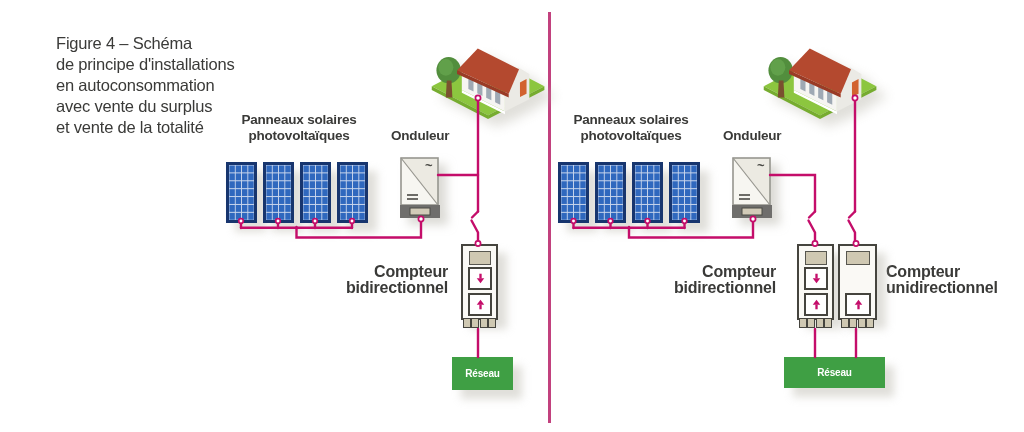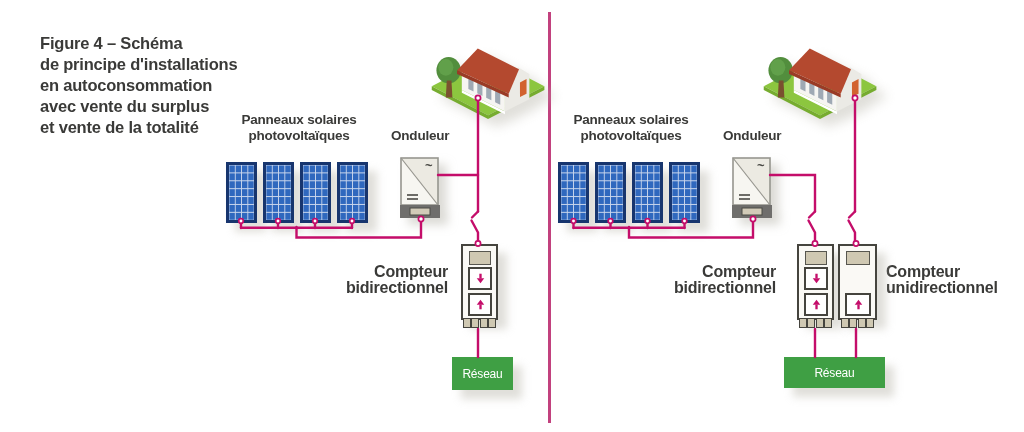--- a/index.html
+++ b/index.html
@@ -1,20 +1,20 @@
 <!DOCTYPE html>
 <html><head>
 <meta charset="utf-8">
 <style>
   html,body{margin:0;padding:0;background:#fff;}
   #stage{position:relative;width:1024px;height:432px;background:#fff;overflow:hidden;
          font-family:"Liberation Sans", sans-serif;color:#3A3A38;}
   .abs{position:absolute;}
   
-  .title{left:40px;top:33px;width:220px;font-size:16.5px;font-weight:bold;line-height:21px;
+  .title{left:56px;top:33px;width:220px;font-size:16.5px;font-weight:normal;line-height:21px;
          letter-spacing:-0.2px;white-space:pre-line;}
   .lbl{font-size:13.5px;font-weight:bold;line-height:16px;white-space:pre-line;letter-spacing:-0.2px;}
   .mlbl{font-size:16px;font-weight:bold;line-height:15.5px;white-space:pre-line;letter-spacing:-0.2px;}
   
   .divider{left:548px;top:12px;width:2.5px;height:411px;background:#C2417E;}
   
   .panel{width:31px;height:61px;box-sizing:border-box;border:3px solid #17356E;background-color:#2F68BE;
          background-image:linear-gradient(to right,#C9D6EC 1px,transparent 1px),
                           linear-gradient(to bottom,#C9D6EC 1px,transparent 1px);
          background-size:6.3px 7.9px;background-position:-0.5px -0.5px;
@@ -29,21 +29,21 @@
   .m-display{position:absolute;left:6px;right:5px;top:5px;height:12px;background:#CFC8B2;border:1px solid #57564F;}
   .m-box{position:absolute;left:5px;right:4px;height:23px;box-sizing:border-box;border:2px solid #45443E;
          background:#fff;display:flex;align-items:center;justify-content:center;}
   .m-down{top:21px}.m-up{top:47px}
   .arr{width:15px;height:15px}
   .arr line{stroke:#C40D6A;stroke-width:3.4}
   .arr polygon{fill:#C40D6A}
   .m-terms{position:absolute;left:0px;right:0px;top:72px;display:flex;justify-content:space-evenly;}
   .m-terms span{width:8px;height:10px;background:#CFC8B2;border:1.4px solid #45443E;box-sizing:border-box;}
   
-  .reseau{background:#3F9F44;color:#FFFFFF;font-weight:normal;font-size:12px;letter-spacing:-0.2px;
+  .reseau{background:#3F9F44;color:#FFFFFF;font-weight:bold;font-size:10px;letter-spacing:-0.2px;
           display:flex;align-items:center;justify-content:center;
           box-shadow:9px 9px 8px rgba(186,184,174,0.45);}
   
   #wires{left:0;top:0;pointer-events:none;}
   #wires path{stroke:#C40D6A;stroke-width:2.4;fill:none;stroke-linecap:round;}
   #wires circle{fill:#fff;stroke:#C40D6A;stroke-width:1.7;}
 </style>
 </head>
 <body>
 

